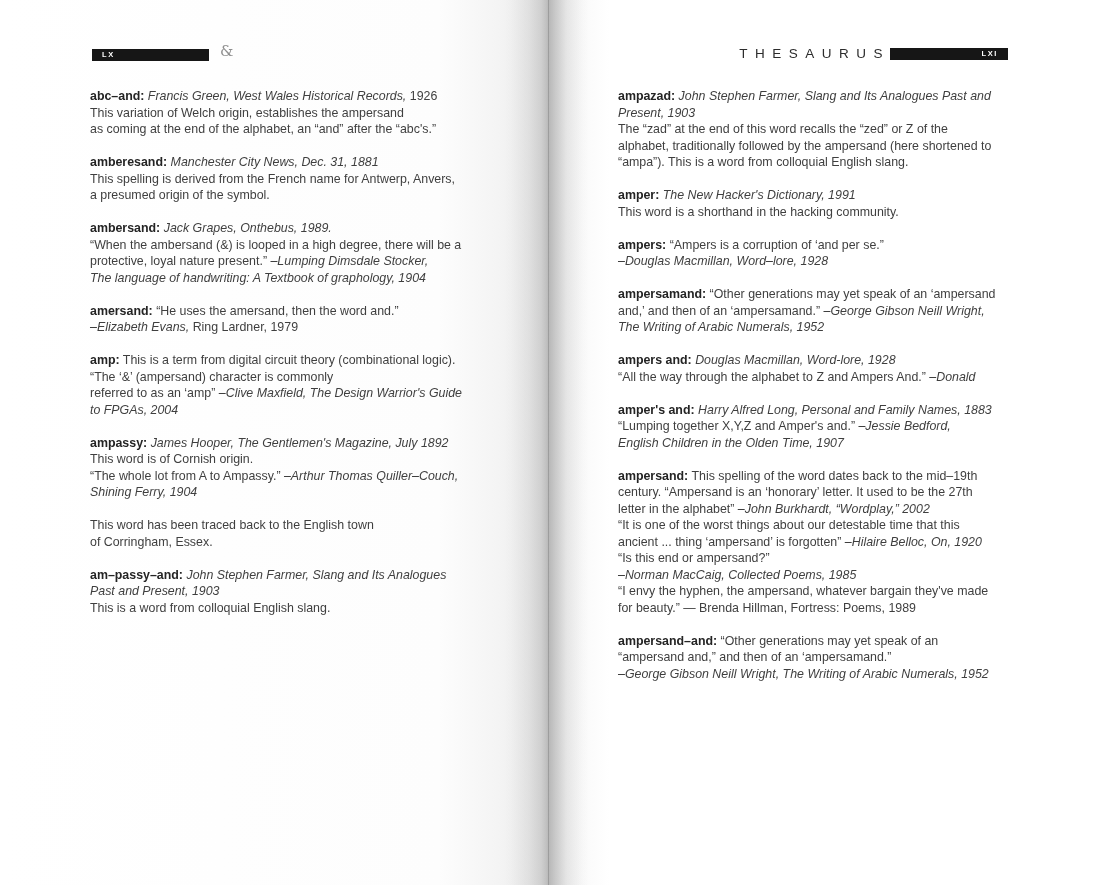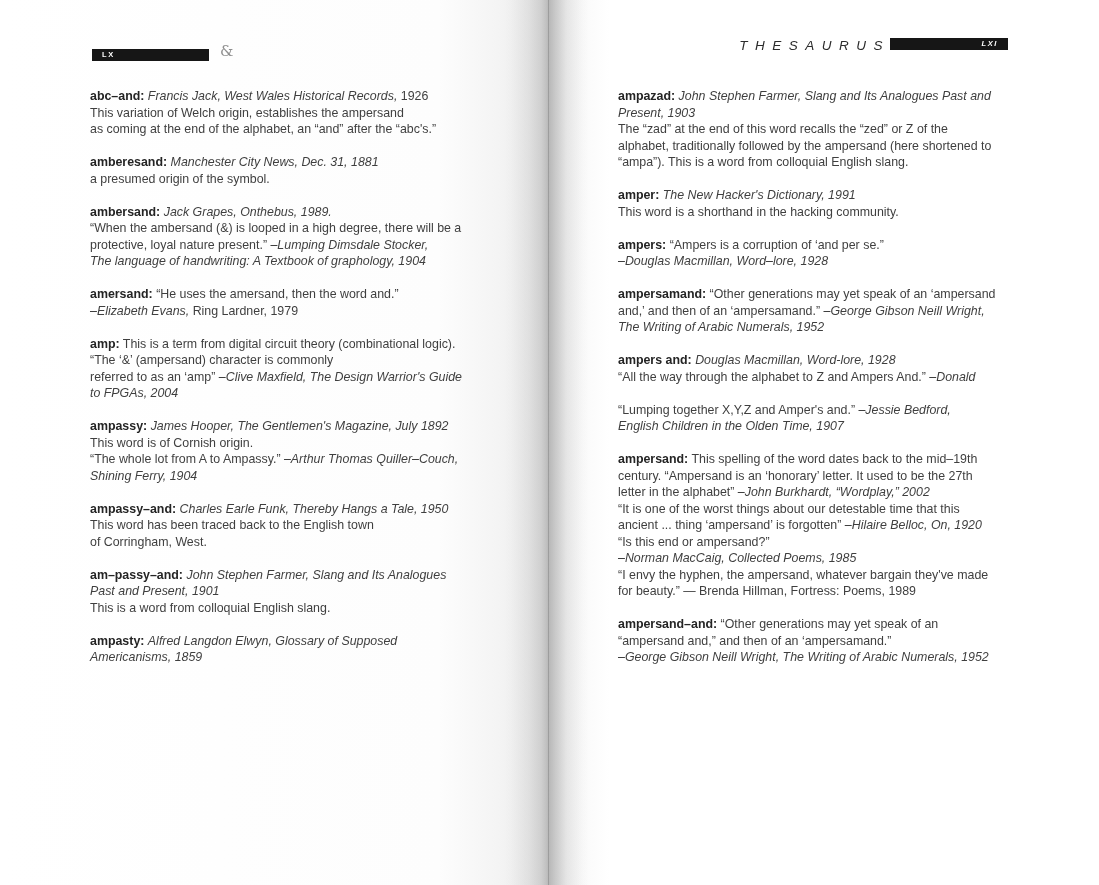--- a/index.html
+++ b/index.html
@@ -11,22 +11,22 @@
   .page-right{left:549px;width:550px;
     background:linear-gradient(to right,#cfcfcf 0%,#dedede 1.2%,#efefef 3%,#fafafa 6%,#ffffff 11%);}
   .gutter-line{position:absolute;left:548px;top:0;width:1px;height:100%;background:rgba(90,90,90,0.28);}
 
   
   .pagenum-bar{background:#161616;color:#ffffff;font-size:7.5px;font-weight:bold;
     letter-spacing:1.6px;line-height:12px;height:12px;box-sizing:border-box;padding-left:46px;}
   .bar-left{position:absolute;left:92px;top:49px;width:117px;padding-left:10px;text-align:left;}
   .amp-icon{position:absolute;left:220px;top:42px;font-family:"DejaVu Serif",serif;
     font-size:15px;line-height:18px;color:#8f8f8f;}
-  .header-right{position:absolute;top:38px;left:0;width:459px;display:flex;
-    align-items:flex-start;justify-content:flex-end;font-style:italic;}
+  .header-right{position:absolute;top:46px;left:0;width:459px;display:flex;
+    align-items:center;justify-content:flex-end;}
   .thesaurus-title{font-size:13.5px;letter-spacing:7.5px;color:#2c2c2c;margin-right:0px;}
   .bar-right{width:118px;text-align:right;padding-right:10px;box-sizing:border-box;}
 
   
   .col{position:absolute;top:88px;font-size:12.4px;line-height:16.5px;color:#3f3f3f;}
   .col-left{left:90px;}
   .col-right{left:69px;}
   .entry{margin-bottom:16.5px;}
   .line{white-space:pre;}
   .hw{font-weight:bold;color:#242424;}
@@ -37,26 +37,27 @@
 
 <div class="spread">
 
   <div class="page page-left">
     <div class="pagenum-bar bar-left">
       <span>LX</span>
     </div>
     <div class="amp-icon">&amp;</div>
     <div class="col col-left">
         <div class="entry">
-          <div class="line"><span class="hw">abc–and:</span> <span class="src">Francis Jack, West Wales Historical Records,</span><span class="txt"> 1926</span></div>
+          <div class="line"><span class="hw">abc–and:</span> <span class="src">Francis Green, West Wales Historical Records,</span><span class="txt"> 1926</span></div>
           <div class="line"><span class="txt">This variation of Welch origin, establishes the ampersand</span></div>
           <div class="line"><span class="txt">as coming at the end of the alphabet, an “and” after the “abc's.”</span></div>
         </div>
         <div class="entry">
           <div class="line"><span class="hw">amberesand:</span> <span class="src">Manchester City News, Dec. 31, 1881</span></div>
+          <div class="line"><span class="txt">This spelling is derived from the French name for Antwerp, Anvers,</span></div>
           <div class="line"><span class="txt">a presumed origin of the symbol.</span></div>
         </div>
         <div class="entry">
           <div class="line"><span class="hw">ambersand:</span> <span class="src">Jack Grapes, Onthebus, 1989.</span></div>
           <div class="line"><span class="txt">“When the ambersand (&amp;) is looped in a high degree, there will be a</span></div>
           <div class="line"><span class="txt">protective, loyal nature present.” </span><span class="src">–Lumping Dimsdale Stocker,</span></div>
           <div class="line"><span class="src">The language of handwriting: A Textbook of graphology, 1904</span></div>
         </div>
         <div class="entry">
           <div class="line"><span class="hw">amersand:</span> <span class="txt">“He uses the amersand, then the word and.”</span></div>
@@ -68,32 +69,27 @@
           <div class="line"><span class="txt">referred to as an ‘amp” </span><span class="src">–Clive Maxfield, The Design Warrior's Guide</span></div>
           <div class="line"><span class="src">to FPGAs, 2004</span></div>
         </div>
         <div class="entry">
           <div class="line"><span class="hw">ampassy:</span> <span class="src">James Hooper, The Gentlemen's Magazine, July 1892</span></div>
           <div class="line"><span class="txt">This word is of Cornish origin.</span></div>
           <div class="line"><span class="txt">“The whole lot from A to Ampassy.” </span><span class="src">–Arthur Thomas Quiller–Couch,</span></div>
           <div class="line"><span class="src">Shining Ferry, 1904</span></div>
         </div>
         <div class="entry">
-          <div class="line"><span class="hw">ampassy–and:</span> <span class="src">Charles Earle Funk, Thereby Hangs a Tale, 1950</span></div>
           <div class="line"><span class="txt">This word has been traced back to the English town</span></div>
-          <div class="line"><span class="txt">of Corringham, West.</span></div>
+          <div class="line"><span class="txt">of Corringham, Essex.</span></div>
         </div>
         <div class="entry">
           <div class="line"><span class="hw">am–passy–and:</span> <span class="src">John Stephen Farmer, Slang and Its Analogues</span></div>
-          <div class="line"><span class="src">Past and Present, 1901</span></div>
+          <div class="line"><span class="src">Past and Present, 1903</span></div>
           <div class="line"><span class="txt">This is a word from colloquial English slang.</span></div>
-        </div>
-        <div class="entry">
-          <div class="line"><span class="hw">ampasty:</span> <span class="src">Alfred Langdon Elwyn, Glossary of Supposed</span></div>
-          <div class="line"><span class="src">Americanisms, 1859</span></div>
         </div>
       </div>
   </div>
 
   <div class="page page-right">
     <div class="header-right">
       <span class="thesaurus-title">THESAURUS</span>
       <span class="pagenum-bar bar-right"><span>LXI</span></span>
     </div>
     <div class="col col-right">
@@ -115,20 +111,21 @@
         <div class="entry">
           <div class="line"><span class="hw">ampersamand:</span> <span class="txt">“Other generations may yet speak of an ‘ampersand</span></div>
           <div class="line"><span class="txt">and,’ and then of an ‘ampersamand.” </span><span class="src">–George Gibson Neill Wright,</span></div>
           <div class="line"><span class="src">The Writing of Arabic Numerals, 1952</span></div>
         </div>
         <div class="entry">
           <div class="line"><span class="hw">ampers and:</span> <span class="src">Douglas Macmillan, Word-lore, 1928</span></div>
           <div class="line"><span class="txt">“All the way through the alphabet to Z and Ampers And.” </span><span class="src">–Donald</span></div>
         </div>
         <div class="entry">
+          <div class="line"><span class="hw">amper's and:</span> <span class="src">Harry Alfred Long, Personal and Family Names, 1883</span></div>
           <div class="line"><span class="txt">“Lumping together X,Y,Z and Amper's and.” </span><span class="src">–Jessie Bedford,</span></div>
           <div class="line"><span class="src">English Children in the Olden Time, 1907</span></div>
         </div>
         <div class="entry">
           <div class="line"><span class="hw">ampersand:</span> <span class="txt">This spelling of the word dates back to the mid–19th</span></div>
           <div class="line"><span class="txt">century. “Ampersand is an ‘honorary’ letter. It used to be the 27th</span></div>
           <div class="line"><span class="txt">letter in the alphabet” </span><span class="src">–John Burkhardt, “Wordplay,” 2002</span></div>
           <div class="line"><span class="txt">“It is one of the worst things about our detestable time that this</span></div>
           <div class="line"><span class="txt">ancient ... thing ‘ampersand’ is forgotten” </span><span class="src">–Hilaire Belloc, On, 1920</span></div>
           <div class="line"><span class="txt">“Is this end or ampersand?”</span></div>

